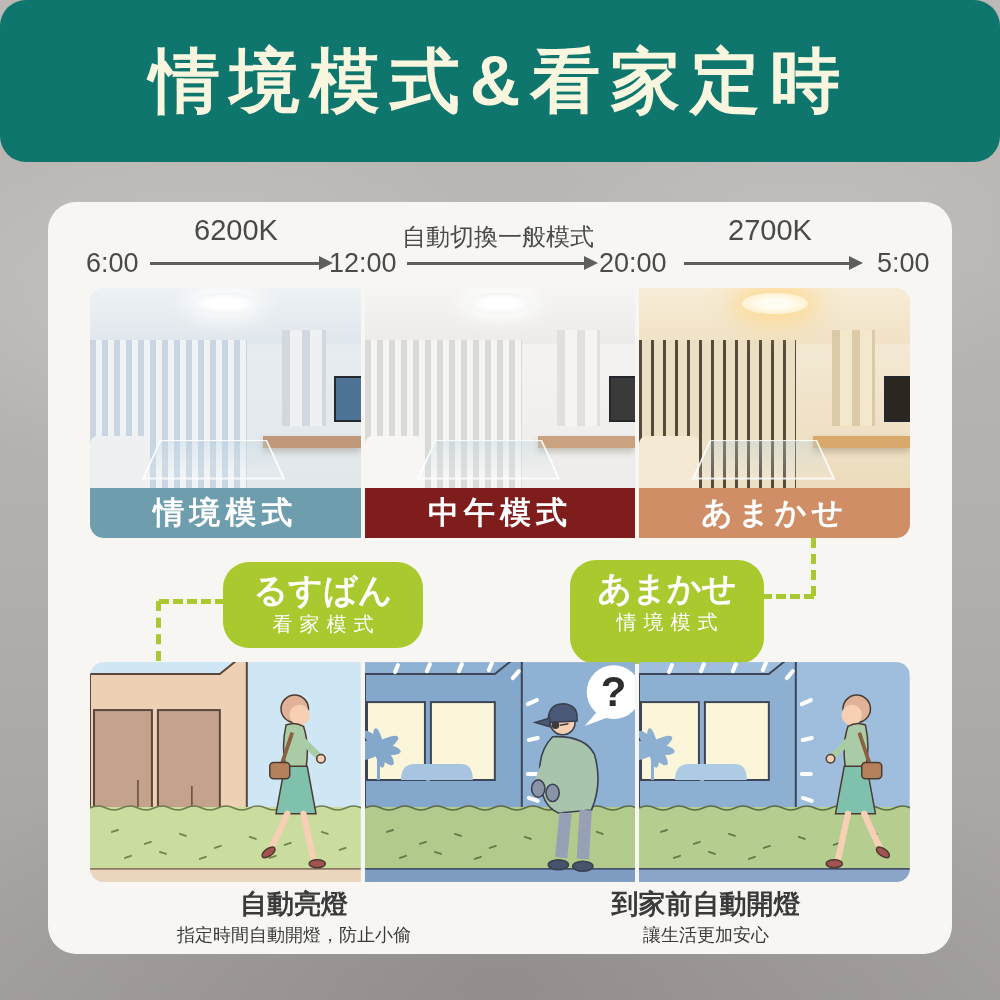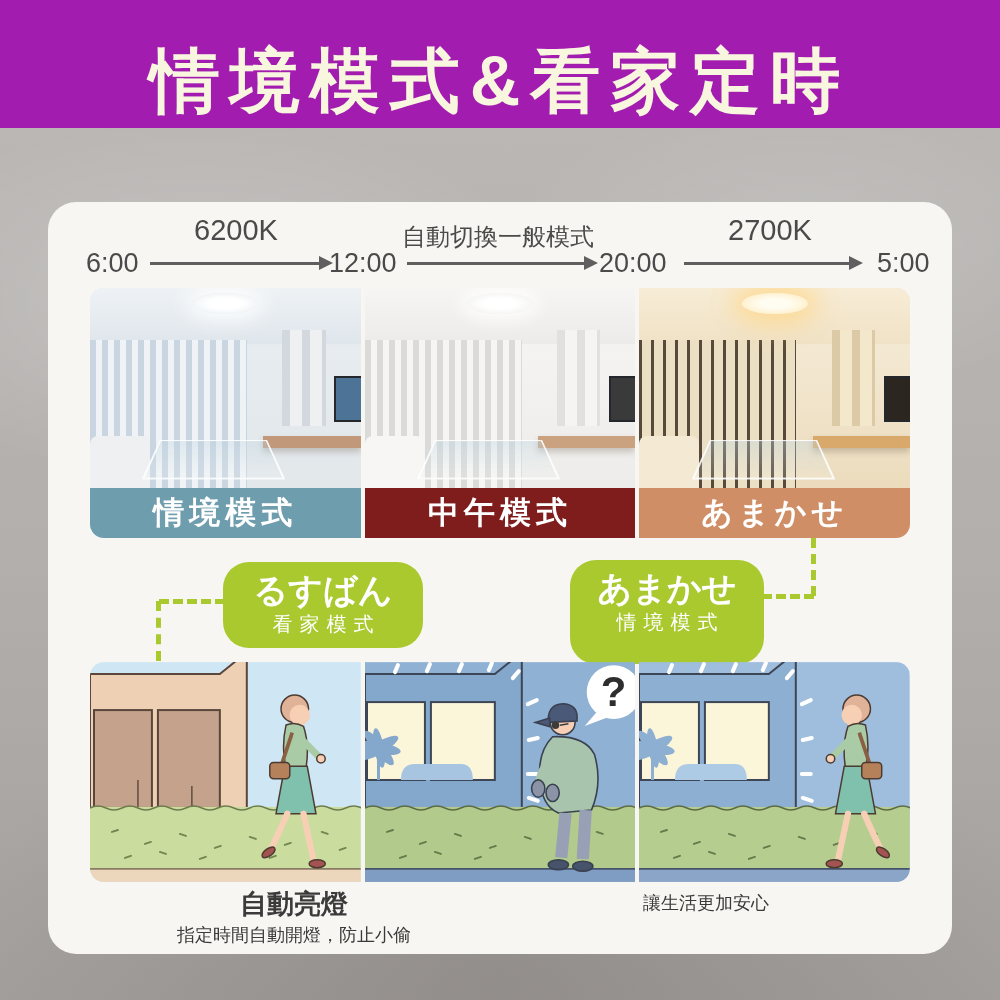--- a/index.html
+++ b/index.html
@@ -8,21 +8,21 @@
     font-family:"Liberation Sans",sans-serif;
     background:
       radial-gradient(600px 300px at 20% 30%, rgba(255,255,255,.20), transparent 60%),
       radial-gradient(500px 250px at 80% 25%, rgba(255,255,255,.14), transparent 60%),
       radial-gradient(800px 420px at 50% 98%, rgba(60,55,50,.18), transparent 72%),
       linear-gradient(180deg,#bcb9b7 0%,#b2afad 55%,#a4a09e 100%);
   }
   #stage{position:relative;width:1000px;height:1000px;}
 
   
-  .banner{position:absolute;left:0;top:0;width:1000px;height:128px;background:#a21caf;}
+  .banner{position:absolute;left:0;top:0;width:1000px;height:162px;background:#0f766e;border-radius:26px;}
   .banner h1{
     margin:0;text-align:center;line-height:162px;font-size:70px;font-weight:bold;
     color:#f8f6de;letter-spacing:10px;
   }
 
   
   .card{position:absolute;left:48px;top:202px;width:904px;height:752px;background:#f7f6f3;border-radius:28px;}
 
   
   .tl-time{position:absolute;font-size:27px;color:#4a4a4a;top:248px;}
@@ -361,17 +361,18 @@
       </svg>
     </div>
   </div>
 
   <div class="captions-row">
     <div class="cap-col">
       <div class="cap-title">自動亮燈</div>
       <div class="cap-sub">指定時間自動開燈，防止小偷</div>
     </div>
     <div class="cap-col">
+      <div class="cap-title">到家前自動開燈</div>
       <div class="cap-sub">讓生活更加安心</div>
     </div>
   </div>
 
 </div>
 
 </body></html>

